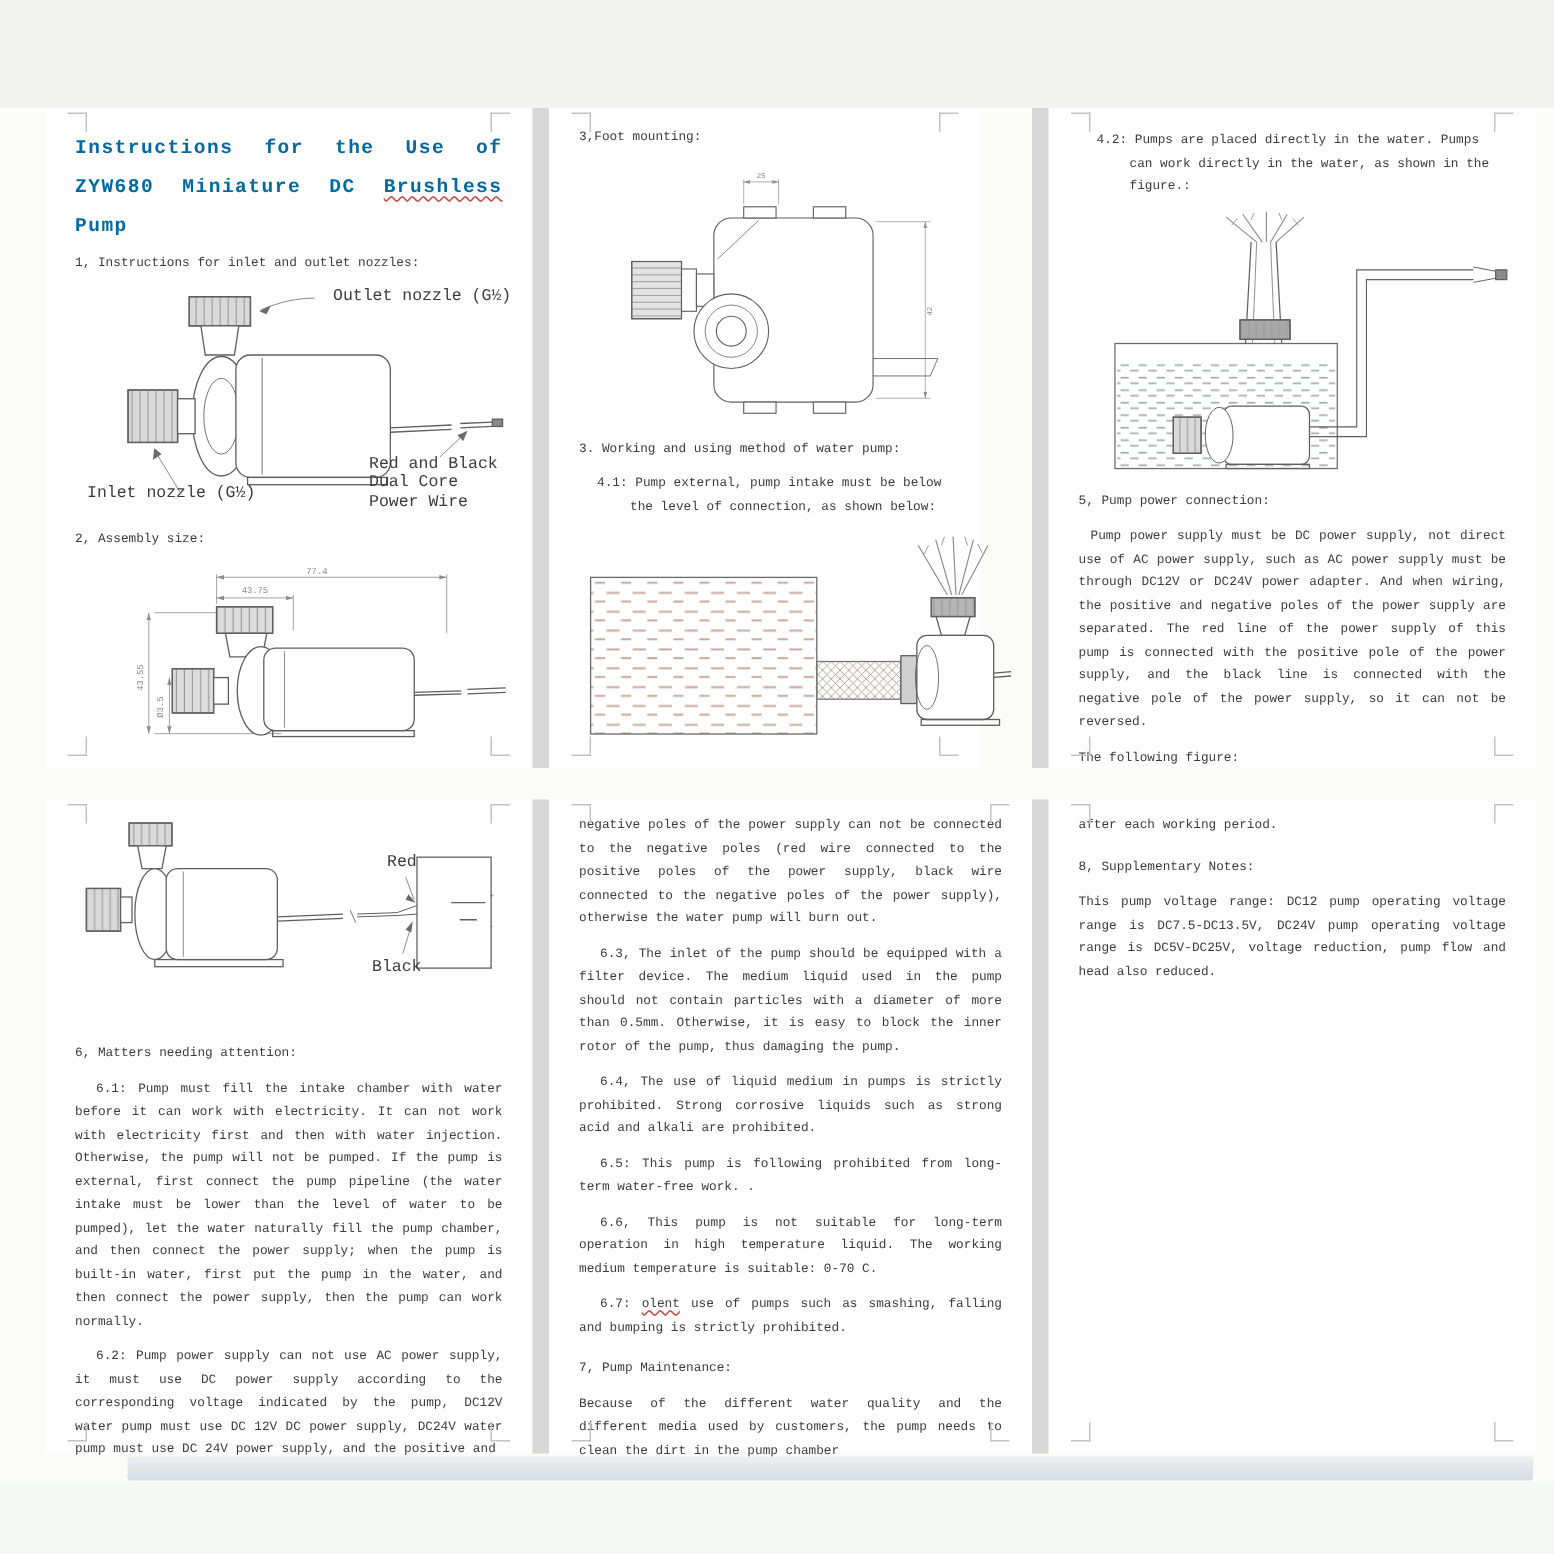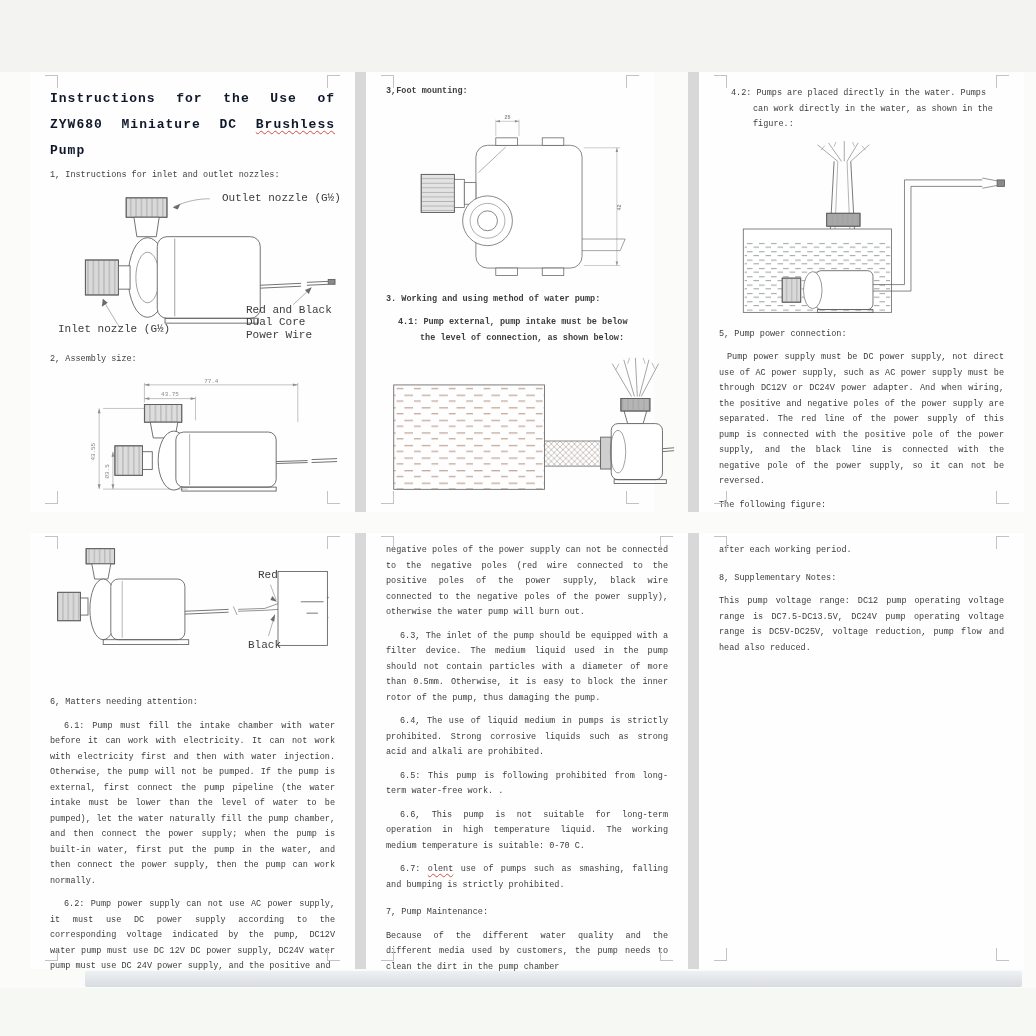--- a/index.html
+++ b/index.html
@@ -17,21 +17,21 @@
   .cm.tr{top:3px;right:15px;border-top-width:1px;border-left-width:1px;}
   .cm.bl{bottom:8px;left:15px;border-bottom-width:1px;border-right-width:1px;}
   .cm.br{bottom:8px;right:15px;border-bottom-width:1px;border-left-width:1px;}
   .pc{padding:12px 20px 0;position:relative;}
   .b{font-size:8.5px;line-height:15.5px;margin:0 0 8px;text-align:justify;text-align-last:left;}
   .hd{font-size:8.5px;line-height:15.5px;margin:12px 0 8px;}
   .ind{text-indent:14px;}
   .ind8{text-indent:8px;}
   .hang{padding-left:34px;text-indent:-22px;text-align:left;}
   .title{font-size:13px;font-weight:bold;line-height:26px;letter-spacing:1px;
-         margin:2px 0 0;text-align:justify;text-align-last:left;color:#0f172a;}
+         margin:2px 0 0;text-align:justify;text-align-last:left;color:#0369a1;}
   .sp{text-decoration:underline;text-decoration-style:wavy;text-decoration-color:#c75048;
       text-decoration-thickness:1px;text-underline-offset:2px;}
   .fig{position:relative;}
   .flabel{position:absolute;font-size:11px;line-height:12.5px;color:#3c3c3c;white-space:nowrap;}
   .flabel.wrap{white-space:normal;}
   svg{display:block;}
   .ln{stroke:#5f5f5f;fill:none;stroke-width:0.9;}
   .ln2{stroke:#7a7a7a;fill:none;stroke-width:0.6;}
   .dimln{stroke:#8f8f8f;fill:none;stroke-width:0.55;}
   .dim{font-size:6px;fill:#8a8a8a;font-family:"Liberation Mono",monospace;}
@@ -143,21 +143,21 @@
           </g>
         </svg>
       </div>
     </div>
   <div class="cm tl"></div>
       <div class="cm tr"></div>
       <div class="cm bl"></div>
       <div class="cm br"></div>
     </div>
 
-  <div class="page" style="left:366px;top:72px;width:288px;height:440px;font-weight:bold;">
+  <div class="page" style="left:366px;top:72px;width:288px;height:440px;">
     <div class="pc">
       <p class="hd" style="margin-top:0;">3,Foot mounting:</p>
 
       <div class="fig" style="height:172px;">
         <svg viewBox="0 0 260 205" width="216" height="170" style="margin-left:30px;">
           <g class="dimln">
             <path d="M96 16 H124"></path>
               <path d="M96 34 V14"></path>
               <path d="M124 34 V14"></path>
             <path d="M242 48 V190"></path>

